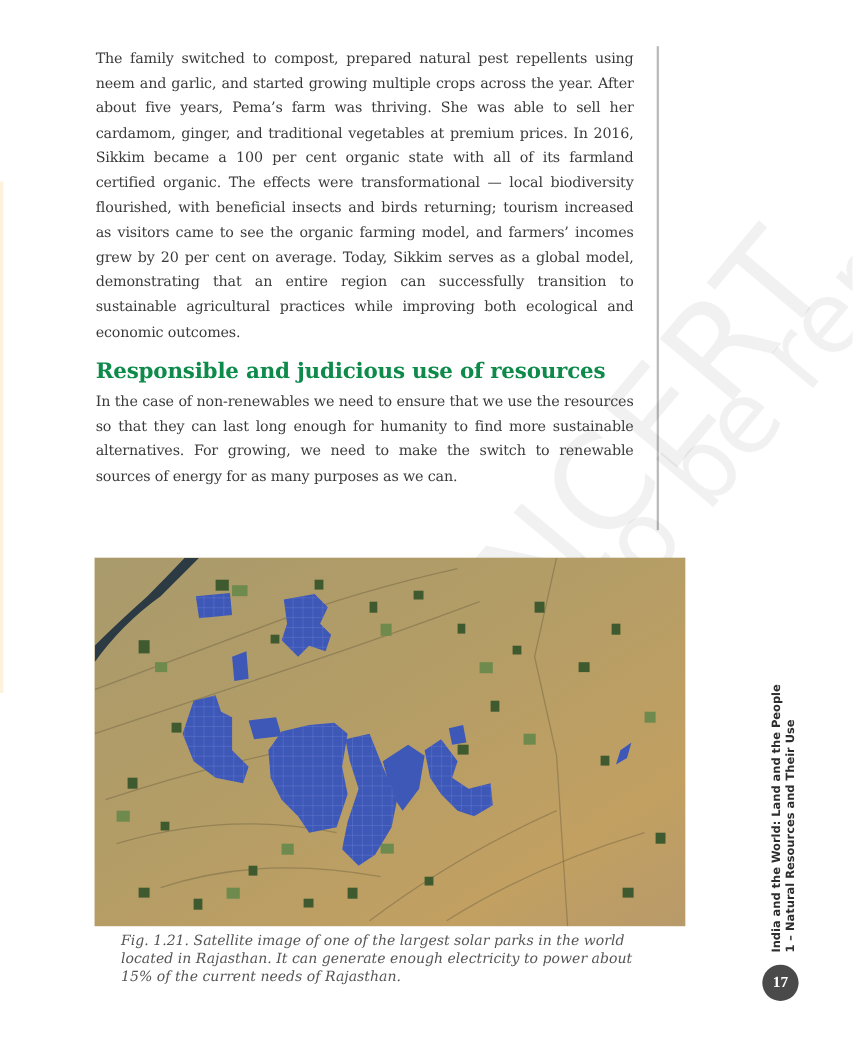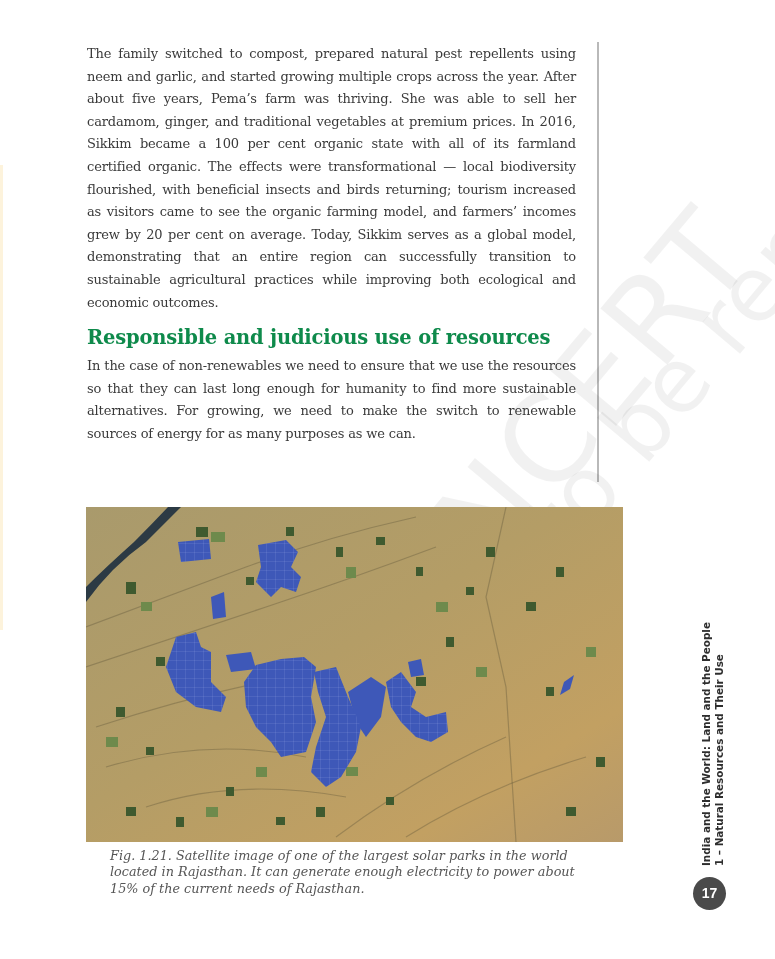--- a/index.html
+++ b/index.html
@@ -52,21 +52,21 @@
       transform: rotate(-90deg); transform-origin: left top;
       font-family: "DejaVu Sans", "Liberation Sans", sans-serif;
       font-size: 10.4px; line-height: 12.5px; color: #2e2e2e; white-space: nowrap;
       width: 220px;
     }
     .running-head div { display: block; }
 
     .page-badge {
       position: absolute; left: 693px; top: 877px; width: 33px; height: 33px;
       border-radius: 50%; background: #4a4a4a; color: #ffffff;
-      font-family: Liberation Sans, sans-serif;
+      font-family: Liberation Serif, serif;
       font-weight: bold; font-size: 14px; line-height: 33px; text-align: center;
     }
   </style>
 </head>
 <body>
 
 <div class="left-strip"></div>
 <div class="divider" style="background: rgb(185, 185, 185);"></div>
 
 <div class="watermark wm1">© NCERT</div>

